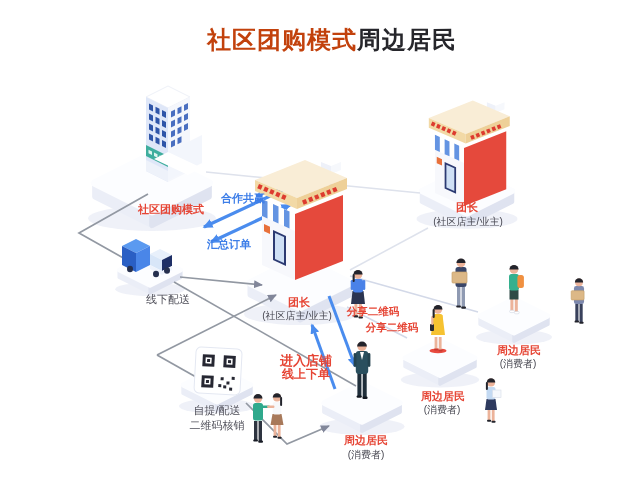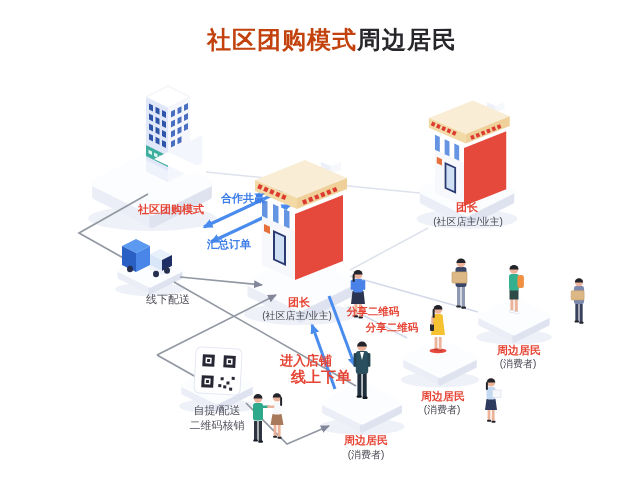--- a/index.html
+++ b/index.html
@@ -337,21 +337,21 @@
 <div class="lbl lbl-red" style="left:467px;top:201px;">团长</div>
 <div class="lbl lbl-dark" style="left:468px;top:216px;">(社区店主/业主)</div>
 
 <div class="lbl lbl-red" style="left:299px;top:296px;">团长</div>
 <div class="lbl lbl-dark" style="left:297px;top:310px;">(社区店主/业主)</div>
 
 <div class="lbl lbl-red" style="left:373px;top:305px;font-size:10.5px;">分享二维码</div>
 <div class="lbl lbl-red" style="left:392px;top:321px;font-size:10.5px;">分享二维码</div>
 
 <div class="lbl lbl-red" style="left:306px;top:354px;font-size:13px;">进入店铺</div>
-<div class="lbl lbl-red" style="left:306px;top:368px;font-size:15px;margin-left:15px;">线上下单</div>
+<div class="lbl lbl-red" style="left:306px;top:368px;font-size:12px;">线上下单</div>
 
 <div class="lbl lbl-gray" style="left:217px;top:404px;">自提/配送</div>
 <div class="lbl lbl-gray" style="left:217px;top:419px;">二维码核销</div>
 
 <div class="lbl lbl-red" style="left:366px;top:434px;">周边居民</div>
 <div class="lbl lbl-dark" style="left:366px;top:449px;">(消费者)</div>
 
 <div class="lbl lbl-red" style="left:443px;top:390px;">周边居民</div>
 <div class="lbl lbl-dark" style="left:442px;top:404px;">(消费者)</div>
 

